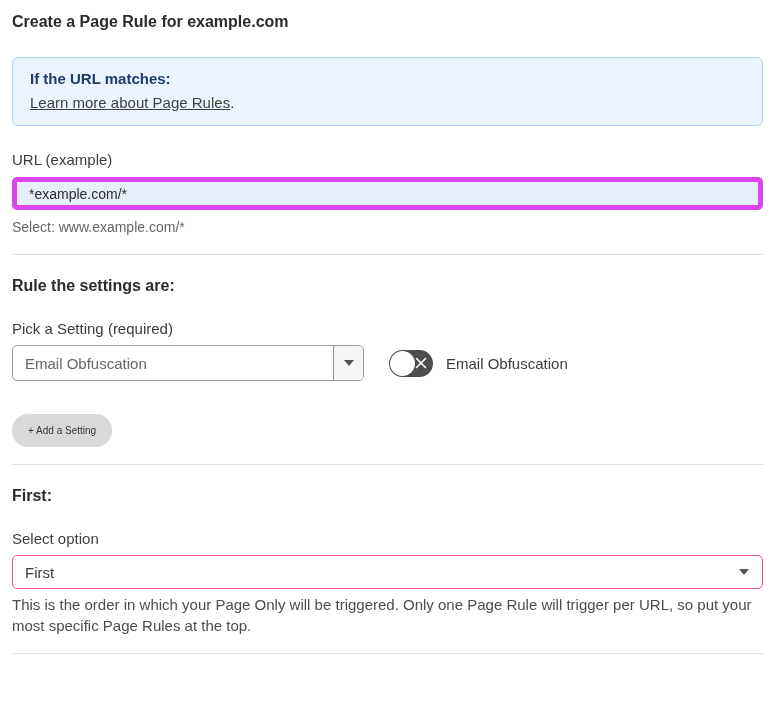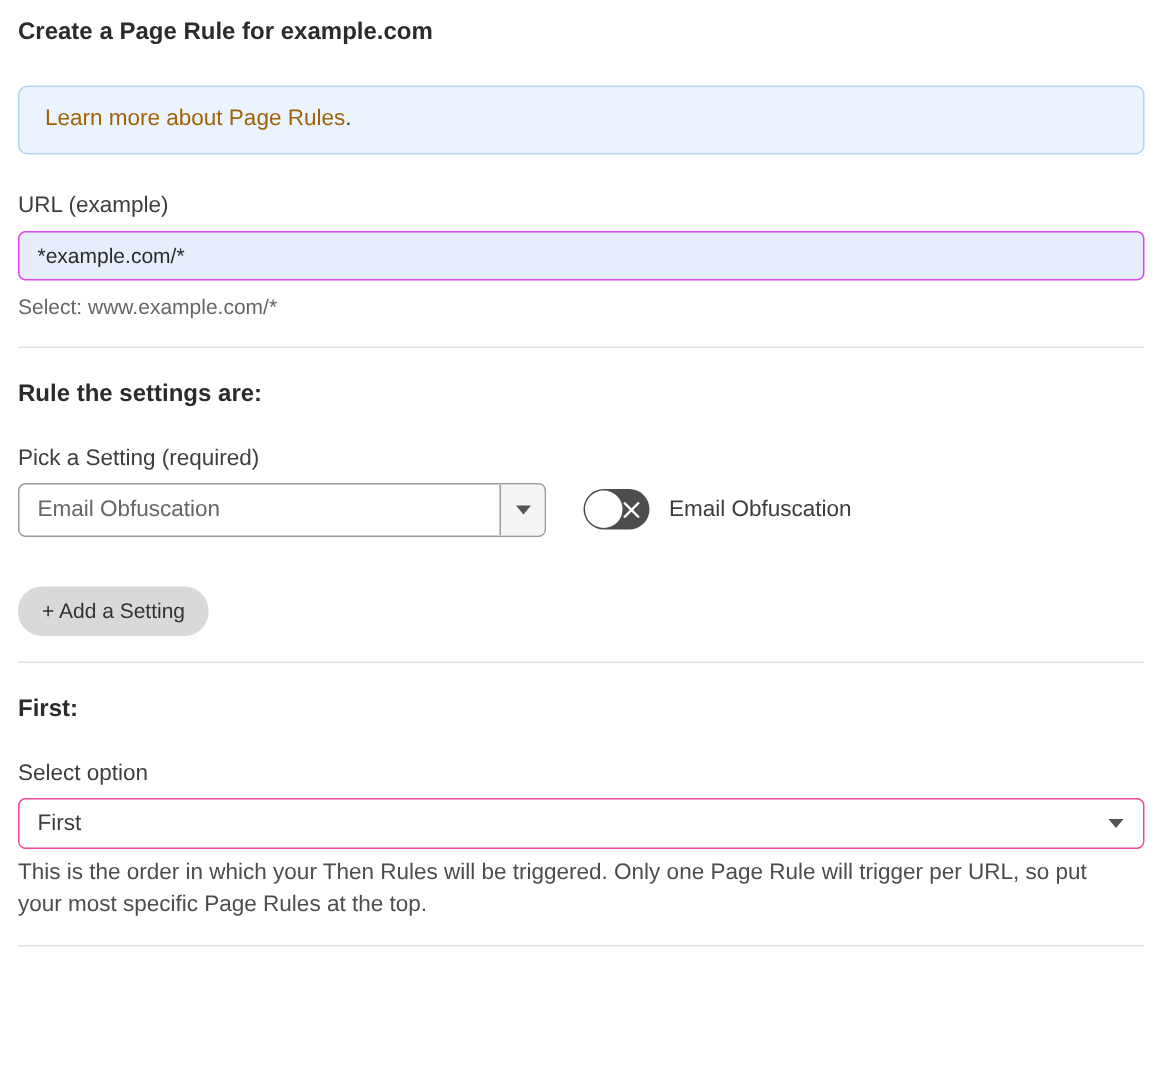--- a/index.html
+++ b/index.html
@@ -24,21 +24,22 @@
     border: 1px solid #b0d3f7;
     border-radius: 6px;
     padding: 9px 17px 11px 17px;
     color: #1d3c6e;
     font-size: 15px;
     line-height: 23.5px;
     margin-bottom: 25px;
   }
   .info-box .info-heading { font-weight: 700; }
   .info-box a.info-link {
-    color: #a16207;
+    color: #404040;
+    text-decoration: underline;
     cursor: pointer;
   }
   .info-box .info-link-suffix { color: #1d3c6e; }
   
   .field-label {
     font-size: 15px;
     color: #3d3d3d;
     margin-bottom: 8px;
   }
   .field-hint {
@@ -46,21 +47,21 @@
     color: #666666;
     margin-top: 7px;
     line-height: 20px;
   }
   
   .url-input {
     display: block;
     width: 100%;
     height: 33px;
     background: #e7eefb;
-    border: 1px solid #d946ef;
+    border: 5px solid #d946ef;
     border-radius: 5px;
     padding: 0 12px;
     font-family: "Liberation Sans", sans-serif;
     font-size: 14px;
     color: #2b2b2b;
     outline: none;
   }
   hr.divider {
     border: none;
     border-top: 1px solid #e0e0e0;
@@ -140,21 +141,21 @@
   
   .btn {
     display: inline-flex;
     align-items: center;
     justify-content: center;
     height: 33px;
     padding: 0 16px;
     border: none;
     border-radius: 16px;
     font-family: "Liberation Sans", sans-serif;
-    font-size: 14px;
+    font-size: 10px;
     cursor: pointer;
   }
   .btn-gray { background: #d9d9d9; color: #333333; }
   .add-setting-btn { margin-top: 33px; }
   
   .order-select {
     position: relative;
     width: 100%;
     height: 34px;
     border: 1px solid #ec4899;
@@ -182,20 +183,21 @@
   .url-section-label { margin-bottom: 9px; }
 </style>
 </head>
 <body>
 
 
 
 <h1 class="page-title">Create a Page Rule for example.com</h1>
 
 <div class="info-box">
+  <div class="info-heading">If the URL matches:</div>
   <div><a class="info-link">Learn more about Page Rules</a><span class="info-link-suffix">.</span></div>
 </div>
 
 <div class="field-label url-section-label">URL (example)</div>
 <input class="url-input" type="text" value="*example.com/*" style="">
 <div class="field-hint">Select: www.example.com/*</div>
 
 <hr class="divider">
 
 <h2 class="section-heading">Rule the settings are:</h2>
@@ -227,20 +229,20 @@
 
 <h2 class="section-heading">First:</h2>
 
 <div class="field-label">Select option</div>
 
 <div class="order-select">
   <span>First</span>
   <span class="caret-down"></span>
 </div>
 
-<div class="order-hint">This is the order in which your Then Rules will be triggered. Only one Page Rule will trigger per URL, so put your most specific Page Rules at the top.</div>
+<div class="order-hint">This is the order in which your Page Only will be triggered. Only one Page Rule will trigger per URL, so put your most specific Page Rules at the top.</div>
 
 <hr class="divider">
 
 
 
 
 
 
 </body></html>

